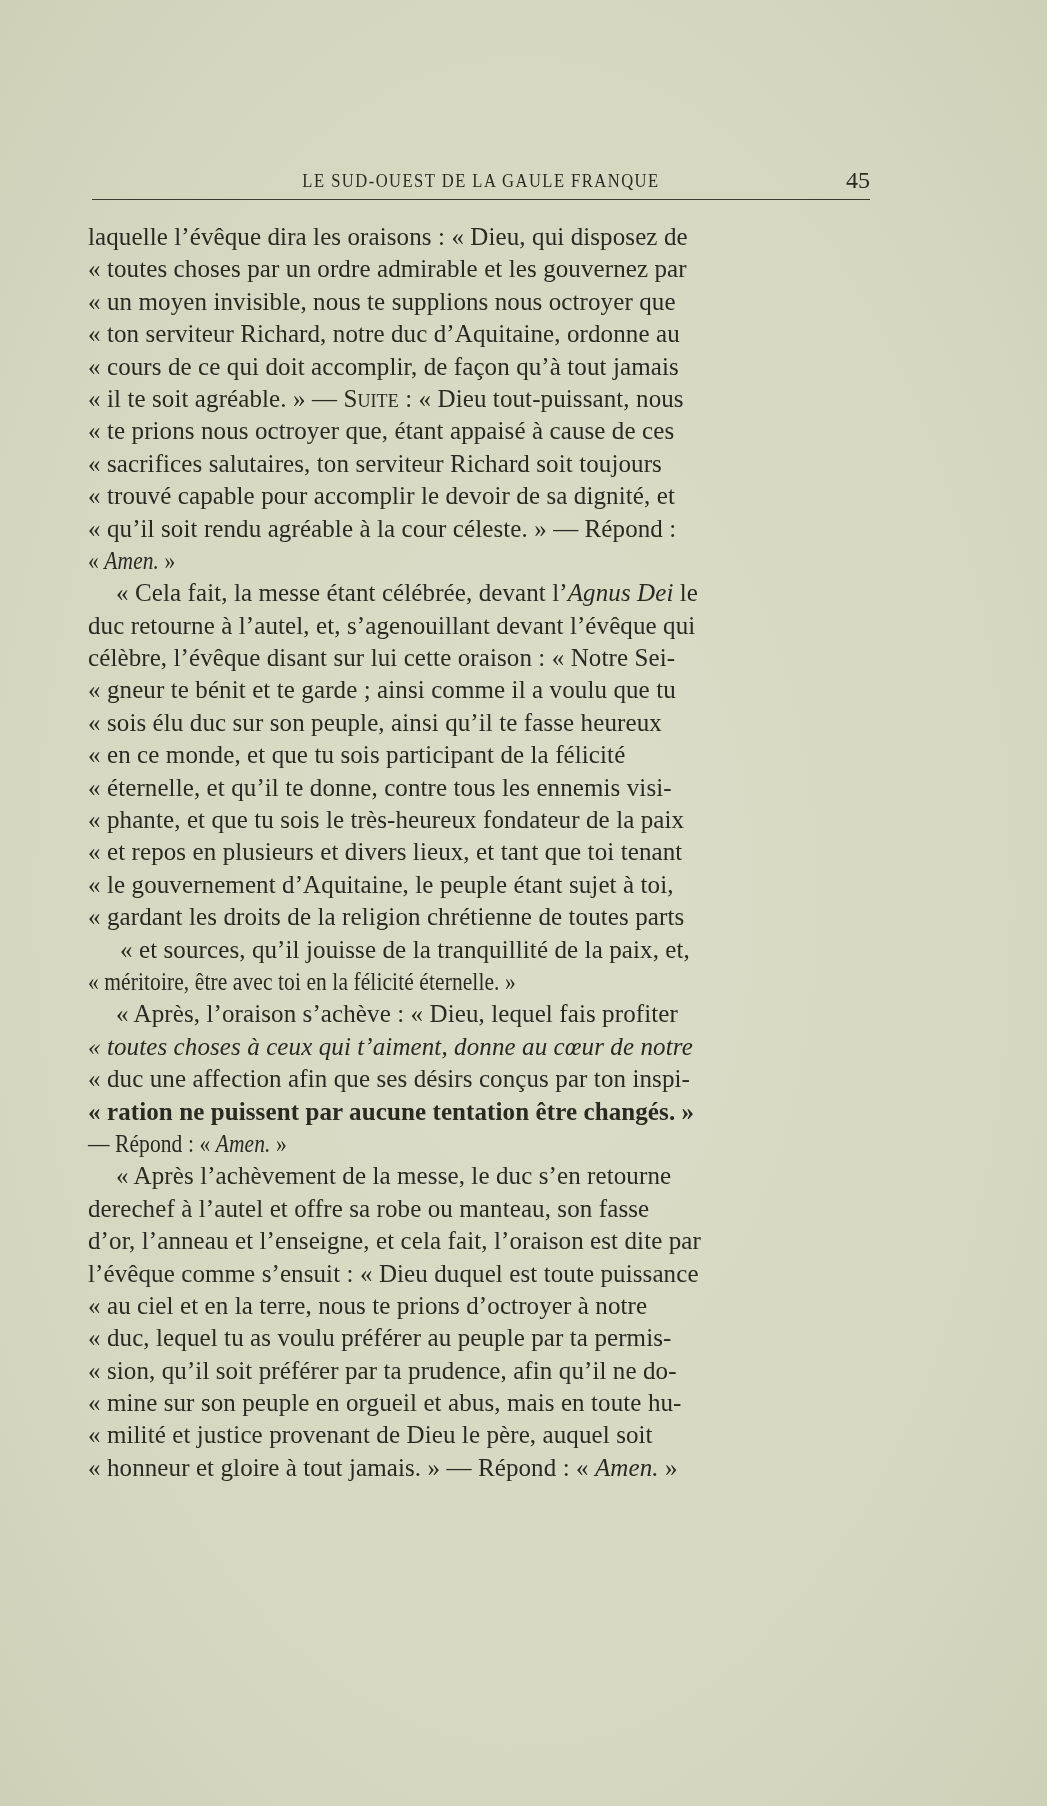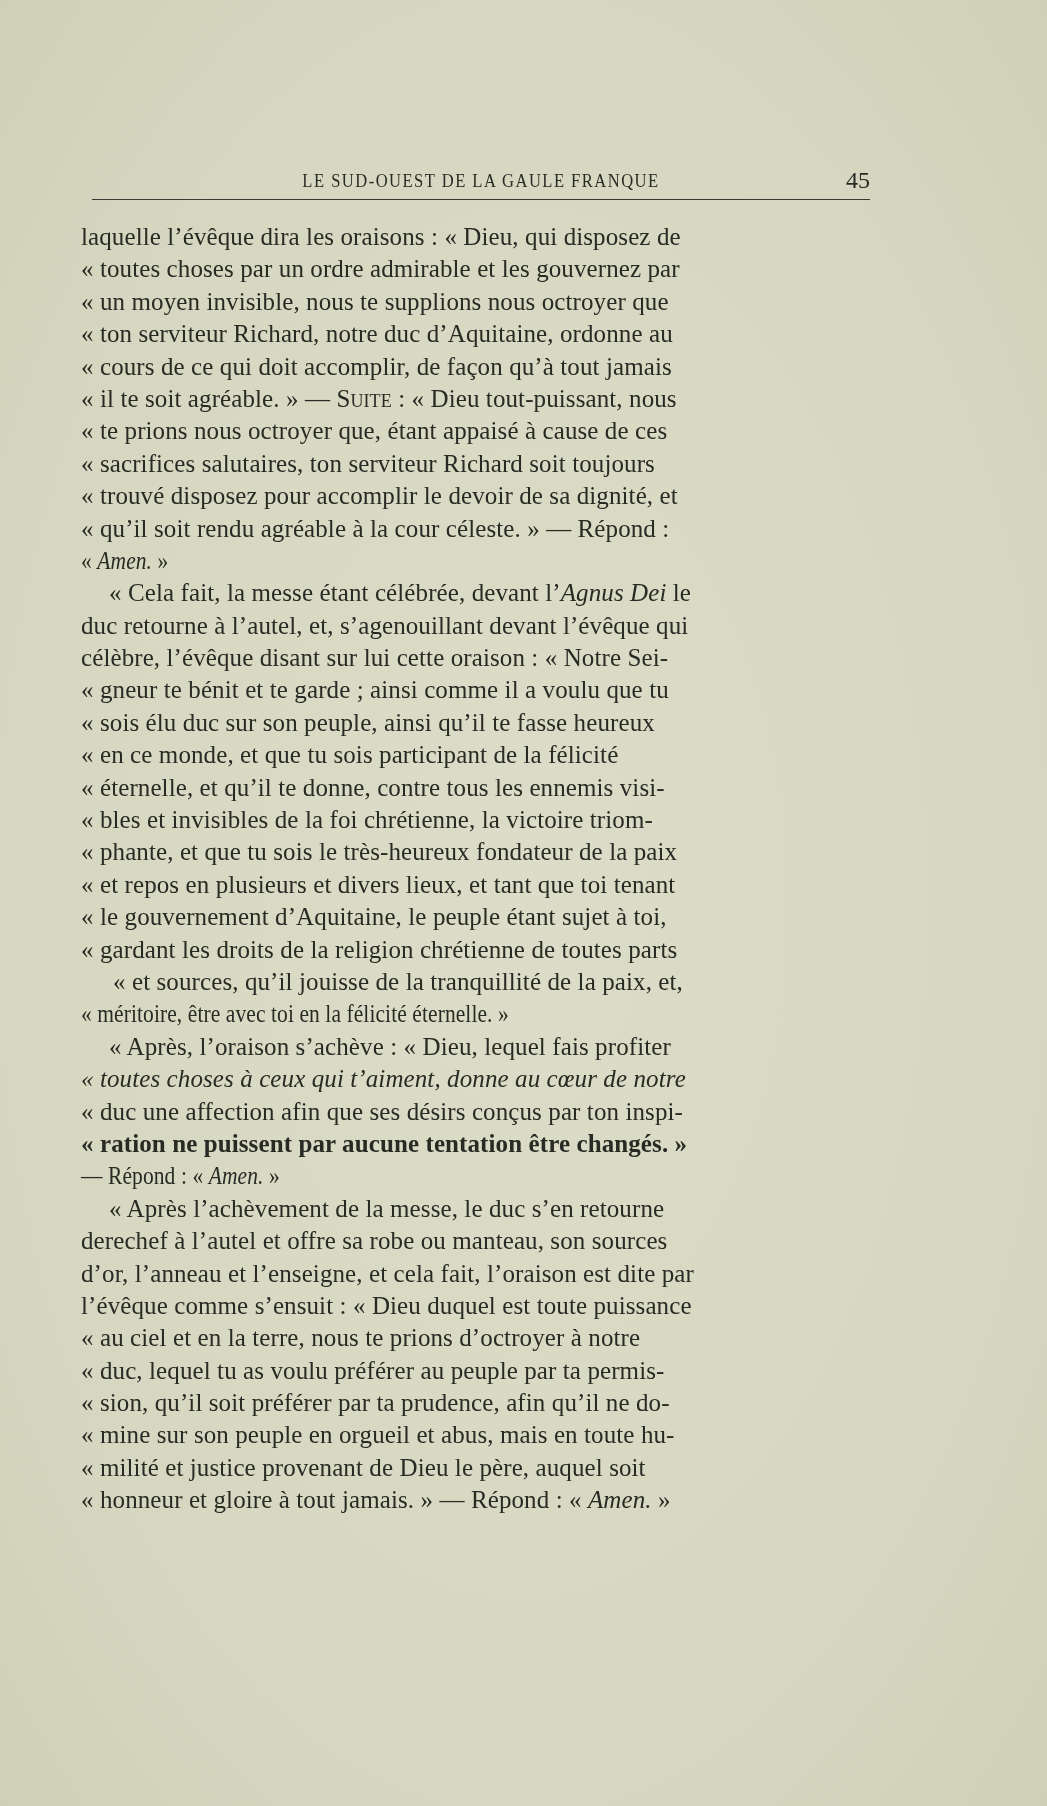--- a/index.html
+++ b/index.html
@@ -20,21 +20,21 @@
     text-transform:uppercase; transform:scaleX(0.92);
   }
   .page-number {
     position:absolute; right:0; top:0; font-size:24px;
   }
   .rule {
     position:absolute; left:92px; width:778px; top:199px; height:0;
     border-top:1.5px solid #3a3a32;
   }
   .body-text {
-    position:absolute; left:81px; top:221px; width:778px;
+    position:absolute; left:88px; top:221px; width:778px;
   }
   .line {
     height:32.4px; line-height:32.4px;
     font-size:25px; white-space:nowrap;
     text-align:justify; text-align-last:justify;
     transform-origin:left center;
     letter-spacing:0.1px;
   }
   .line.last { text-align-last:left; }
   .line.indent { padding-left:28px; }
@@ -53,44 +53,43 @@
 
   <div class="body-text">
     <div class="line"><span style="white-space: nowrap; display: inline-block; transform-origin: left center; transform: scaleX(1);">laquelle l’évêque dira les oraisons : « Dieu, qui disposez de</span></div>
     <div class="line"><span style="white-space: nowrap; display: inline-block; transform-origin: left center; transform: scaleX(1);">« toutes choses par un ordre admirable et les gouvernez par</span></div>
     <div class="line"><span style="white-space: nowrap; display: inline-block; transform-origin: left center; transform: scaleX(1);">« un moyen invisible, nous te supplions nous octroyer que</span></div>
     <div class="line"><span style="white-space: nowrap; display: inline-block; transform-origin: left center; transform: scaleX(1);">« ton serviteur Richard, notre duc d’Aquitaine, ordonne au</span></div>
     <div class="line"><span style="white-space: nowrap; display: inline-block; transform-origin: left center; transform: scaleX(1);">« cours de ce qui doit accomplir, de façon qu’à tout jamais</span></div>
     <div class="line"><span style="white-space: nowrap; display: inline-block; transform-origin: left center; transform: scaleX(1.00002);"><span>« il te soit agréable. » — </span><span class="sc">Suite</span><span> : « Dieu tout-puissant, nous</span></span></div>
     <div class="line"><span style="white-space: nowrap; display: inline-block; transform-origin: left center; transform: scaleX(1);">« te prions nous octroyer que, étant appaisé à cause de ces</span></div>
     <div class="line"><span style="white-space: nowrap; display: inline-block; transform-origin: left center; transform: scaleX(1);">« sacrifices salutaires, ton serviteur Richard soit toujours</span></div>
-    <div class="line"><span style="white-space: nowrap; display: inline-block; transform-origin: left center; transform: scaleX(1);">« trouvé disposez pour accomplir le devoir de sa dignité, et</span></div>
+    <div class="line"><span style="white-space: nowrap; display: inline-block; transform-origin: left center; transform: scaleX(1);">« trouvé capable pour accomplir le devoir de sa dignité, et</span></div>
     <div class="line"><span style="white-space: nowrap; display: inline-block; transform-origin: left center; transform: scaleX(1);">« qu’il soit rendu agréable à la cour céleste. » — Répond :</span></div>
     <div class="line last"><span style="white-space: nowrap; display: inline-block; transform-origin: left center; transform: scaleX(0.86);"><span>« </span><i>Amen.</i><span> »</span></span></div>
     <div class="line indent"><span style="white-space: nowrap; display: inline-block; transform-origin: left center; transform: scaleX(1);"><span>« Cela fait, la messe étant célébrée, devant l’</span><i>Agnus Dei</i><span> le</span></span></div>
     <div class="line"><span style="white-space: nowrap; display: inline-block; transform-origin: left center; transform: scaleX(1);">duc retourne à l’autel, et, s’agenouillant devant l’évêque qui</span></div>
     <div class="line"><span style="white-space: nowrap; display: inline-block; transform-origin: left center; transform: scaleX(1);">célèbre, l’évêque disant sur lui cette oraison : « Notre Sei-</span></div>
     <div class="line"><span style="white-space: nowrap; display: inline-block; transform-origin: left center; transform: scaleX(1);">« gneur te bénit et te garde ; ainsi comme il a voulu que tu</span></div>
     <div class="line"><span style="white-space: nowrap; display: inline-block; transform-origin: left center; transform: scaleX(1);">« sois élu duc sur son peuple, ainsi qu’il te fasse heureux</span></div>
     <div class="line"><span style="white-space: nowrap; display: inline-block; transform-origin: left center; transform: scaleX(1);">« en ce monde, et que tu sois participant de la félicité</span></div>
     <div class="line"><span style="white-space: nowrap; display: inline-block; transform-origin: left center; transform: scaleX(1);">« éternelle, et qu’il te donne, contre tous les ennemis visi-</span></div>
-    <div class="line"><span style="white-space: nowrap; display: inline-block; transform-origin: left center; transform: scaleX(1);">« bles et invisibles de la foi chrétienne, la victoire triom-</span></div>
     <div class="line"><span style="white-space: nowrap; display: inline-block; transform-origin: left center; transform: scaleX(1);">« phante, et que tu sois le très-heureux fondateur de la paix</span></div>
     <div class="line"><span style="white-space: nowrap; display: inline-block; transform-origin: left center; transform: scaleX(1);">« et repos en plusieurs et divers lieux, et tant que toi tenant</span></div>
     <div class="line"><span style="white-space: nowrap; display: inline-block; transform-origin: left center; transform: scaleX(1);">« le gouvernement d’Aquitaine, le peuple étant sujet à toi,</span></div>
     <div class="line"><span style="white-space: nowrap; display: inline-block; transform-origin: left center; transform: scaleX(1);">« gardant les droits de la religion chrétienne de toutes parts</span></div>
     <div class="line"><span style="white-space: nowrap; display: inline-block; transform-origin: left center; transform: scaleX(1); margin-left: 32px;">« et sources, qu’il jouisse de la tranquillité de la paix, et,</span></div>
     <div class="line last"><span style="white-space: nowrap; display: inline-block; transform-origin: left center; transform: scaleX(0.86);">« méritoire, être avec toi en la félicité éternelle. »</span></div>
     <div class="line indent"><span style="white-space: nowrap; display: inline-block; transform-origin: left center; transform: scaleX(1);">« Après, l’oraison s’achève : « Dieu, lequel fais profiter</span></div>
     <div class="line"><span style="white-space: nowrap; display: inline-block; transform-origin: left center; transform: scaleX(1); font-style: italic;">« toutes choses à ceux qui t’aiment, donne au cœur de notre</span></div>
     <div class="line"><span style="white-space: nowrap; display: inline-block; transform-origin: left center; transform: scaleX(1);">« duc une affection afin que ses désirs conçus par ton inspi-</span></div>
     <div class="line"><span style="white-space: nowrap; display: inline-block; transform-origin: left center; transform: scaleX(1); font-weight: bold;">« ration ne puissent par aucune tentation être changés. »</span></div>
     <div class="line last"><span style="white-space: nowrap; display: inline-block; transform-origin: left center; transform: scaleX(0.86);"><span>— Répond : « </span><i>Amen.</i><span> »</span></span></div>
     <div class="line indent"><span style="white-space: nowrap; display: inline-block; transform-origin: left center; transform: scaleX(1);">« Après l’achèvement de la messe, le duc s’en retourne</span></div>
-    <div class="line"><span style="white-space: nowrap; display: inline-block; transform-origin: left center; transform: scaleX(1);">derechef à l’autel et offre sa robe ou manteau, son sources</span></div>
+    <div class="line"><span style="white-space: nowrap; display: inline-block; transform-origin: left center; transform: scaleX(1);">derechef à l’autel et offre sa robe ou manteau, son fasse</span></div>
     <div class="line"><span style="white-space: nowrap; display: inline-block; transform-origin: left center; transform: scaleX(1);">d’or, l’anneau et l’enseigne, et cela fait, l’oraison est dite par</span></div>
     <div class="line"><span style="white-space: nowrap; display: inline-block; transform-origin: left center; transform: scaleX(1);">l’évêque comme s’ensuit : « Dieu duquel est toute puissance</span></div>
     <div class="line"><span style="white-space: nowrap; display: inline-block; transform-origin: left center; transform: scaleX(1);">« au ciel et en la terre, nous te prions d’octroyer à notre</span></div>
     <div class="line"><span style="white-space: nowrap; display: inline-block; transform-origin: left center; transform: scaleX(1);">« duc, lequel tu as voulu préférer au peuple par ta permis-</span></div>
     <div class="line"><span style="white-space: nowrap; display: inline-block; transform-origin: left center; transform: scaleX(1);">« sion, qu’il soit préférer par ta prudence, afin qu’il ne do-</span></div>
     <div class="line"><span style="white-space: nowrap; display: inline-block; transform-origin: left center; transform: scaleX(1);">« mine sur son peuple en orgueil et abus, mais en toute hu-</span></div>
     <div class="line"><span style="white-space: nowrap; display: inline-block; transform-origin: left center; transform: scaleX(1);">« milité et justice provenant de Dieu le père, auquel soit</span></div>
     <div class="line"><span style="white-space: nowrap; display: inline-block; transform-origin: left center; transform: scaleX(1);"><span>« honneur et gloire à tout jamais. » — Répond : « </span><i>Amen.</i><span> »</span></span></div>
   </div>
 </div>

